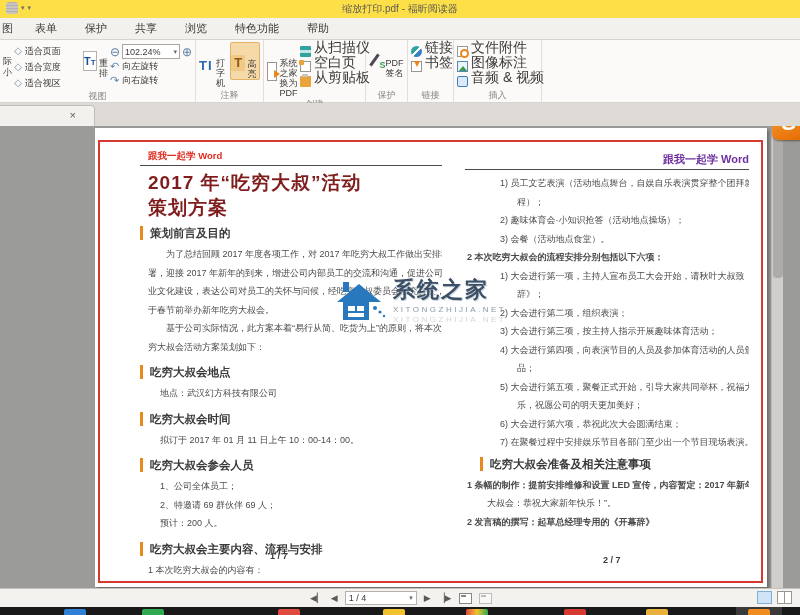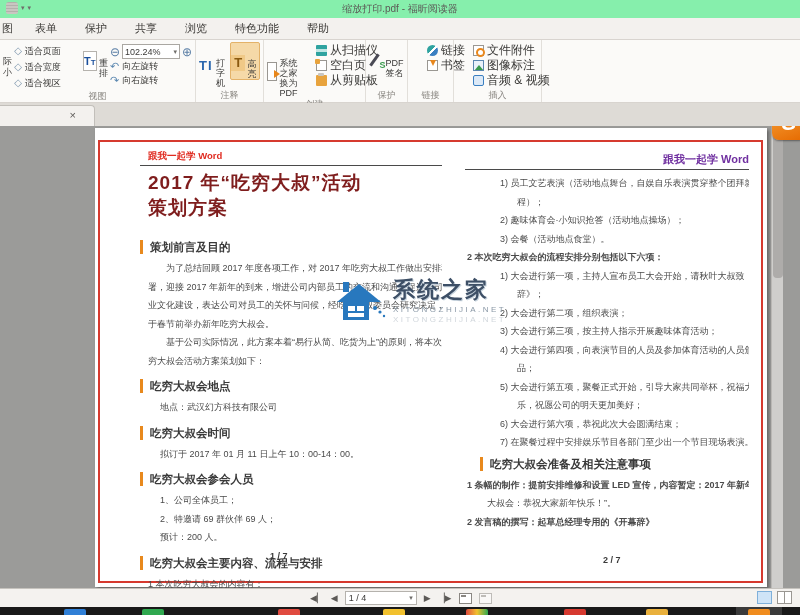--- a/index.html
+++ b/index.html
@@ -1,21 +1,21 @@
 <!DOCTYPE html>
 <html><head>
 <meta charset="utf-8">
 <style>
   * { margin:0; padding:0; box-sizing:border-box; }
   html,body { width:800px; height:615px; }
   body { font-family:"Liberation Sans", sans-serif; position:relative; overflow:hidden; background:#9b9b99; }
   .screen { position:absolute; inset:0; width:800px; height:615px; overflow:hidden; }
 
   
-  .titlebar { position:absolute; left:0; top:0; width:800px; height:18px; background:#86efac; }
+  .titlebar { position:absolute; left:0; top:0; width:800px; height:18px; background:#fde047; }
   .qat { position:absolute; left:6px; top:2px; display:flex; align-items:center; gap:3px; }
   .hand-ic { width:12px; height:12px; border-radius:3px 3px 2px 2px; background:#c9c6c1;
              background-image:linear-gradient(#b3b0ab 1px, transparent 1px); background-size:3px 3px; }
   .caret { font-size:7px; color:#6f6d6a; line-height:12px; }
   .wtitle { position:absolute; left:0; right:0; top:2px; text-align:center; font-size:10px; color:#5c5a57; }
 
   
   .menubar { position:absolute; left:0; top:18px; width:800px; height:22px; background:#f3f1ee; border-bottom:1px solid #d8d4cf; }
   .mtabs { display:flex; height:100%; align-items:center; }
   .mtab { font-size:11px; color:#3c3a37; padding:0 14px; height:100%; display:flex; align-items:center; cursor:default; }
@@ -23,21 +23,21 @@
 
   
   .ribbon { position:absolute; left:0; top:40px; width:800px; height:63px; background:#fbfaf8; border-bottom:1px solid #d8d4cf; display:flex; }
   .rgroup { height:100%; display:flex; flex-direction:column; border-right:1px solid #e2dfda; padding:2px 3px 0 3px; }
   .rbody { flex:1; display:flex; align-items:flex-start; }
   .rlabel { height:13px; text-align:center; font-size:9px; color:#8a8782; line-height:12px; }
   .bigbtn { width:34px; display:flex; flex-direction:row; align-items:center; padding-top:2px; cursor:pointer; }
   .bigbtn .blab { font-size:9px; color:#3b3a38; text-align:center; line-height:10px; margin-top:14px; }
   .bigbtn.active { background:#f5d9a8; border:1px solid #e3b269; border-radius:2px; }
   .smallcol { display:flex; flex-direction:column; justify-content:flex-start; gap:2px; padding-top:2px; }
-  .smallbtn { display:flex; align-items:center; gap:3px; font-size:12px; color:#3b3a38; height:13px; cursor:pointer; white-space:nowrap;margin-left:16px; }
+  .smallbtn { display:flex; align-items:flex-end; gap:3px; font-size:14px; color:#3b3a38; height:13px; cursor:pointer; white-space:nowrap; }
   .fitrow { display:flex; align-items:center; gap:3px; font-size:9px; color:#3b3a38; height:14px; cursor:pointer; white-space:nowrap; }
   .cutcol { width:12px; overflow:hidden; display:flex; flex-direction:column; align-items:flex-start; font-size:9px; color:#3b3a38; padding-top:14px; line-height:11px; }
   .fiticon { color:#7d96ad; font-size:10px; line-height:10px; }
   .reflow-ic { width:18px; height:20px; border:1px solid #b5b2ad; background:#fff; font-weight:bold; color:#1a4f9c; font-size:11px; text-align:center; line-height:18px; }
   .reflow-ic small { font-size:8px; }
   .zoomcol { display:flex; flex-direction:column; gap:1px; padding-top:2px; }
   .zoomrow { display:flex; align-items:center; gap:2px; }
   .zglyph { color:#5b7fa6; font-size:12px; line-height:14px; cursor:pointer; }
   .combo { width:58px; height:15px; background:#fff; border:1px solid #aaa7a2; display:flex; align-items:center; font-size:9px; color:#3b3a38; padding:0 2px; justify-content:space-between; cursor:pointer; }
   .combo .caret { font-size:7px; color:#6f6d6a; }
@@ -304,21 +304,21 @@
 
   <div class="viewport">
     <div class="sheet">
       <div class="red-frame"></div>
 
       <div class="pageL">
         <div class="brandL">跟我一起学 Word</div>
         <div class="rule"></div>
         <div class="doctitle">2017 年“吃穷大叔”活动</div>
         <div class="doctitle">策划方案</div>
-        <div class="h" style="margin-top:20px">策划前言及目的</div>
+        <div class="h" style="margin-top:6px">策划前言及目的</div>
         <div class="bl ind">为了总结回顾 2017 年度各项工作，对 2017 年吃穷大叔工作做出安排和部</div>
         <div class="bl">署，迎接 2017 年新年的到来，增进公司内部员工的交流和沟通，促进公司的企</div>
         <div class="bl">业文化建设，表达公司对员工的关怀与问候，经吃穷大叔委员会研究决定，定</div>
         <div class="bl">于春节前举办新年吃穷大叔会。</div>
         <div class="bl ind">基于公司实际情况，此方案本着“易行从简、吃货为上”的原则，将本次吃</div>
         <div class="bl">穷大叔会活动方案策划如下：</div>
         <div class="h">吃穷大叔会地点</div>
         <div class="bl sub">地点：武汉幻方科技有限公司</div>
         <div class="h">吃穷大叔会时间</div>
         <div class="bl sub">拟订于 2017 年 01 月 11 日上午 10：00-14：00。</div>

